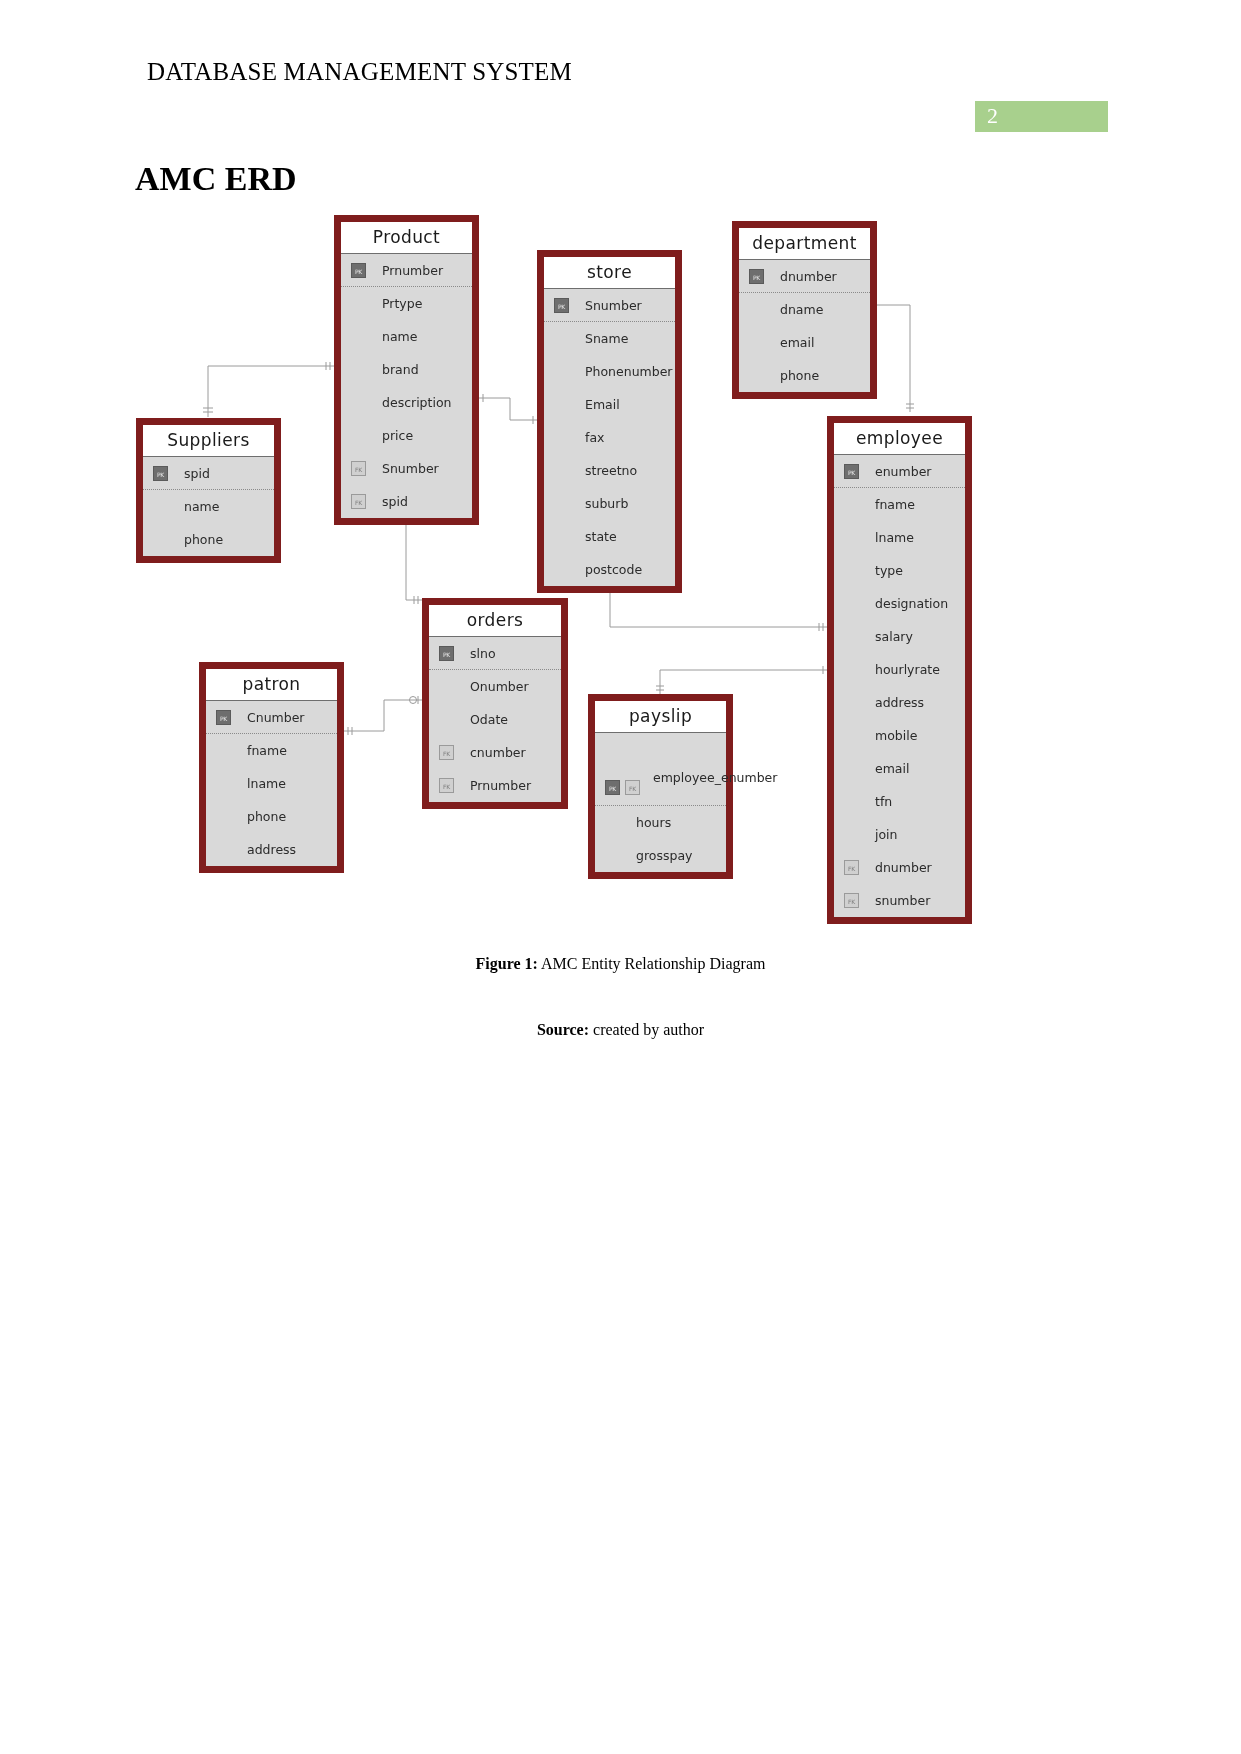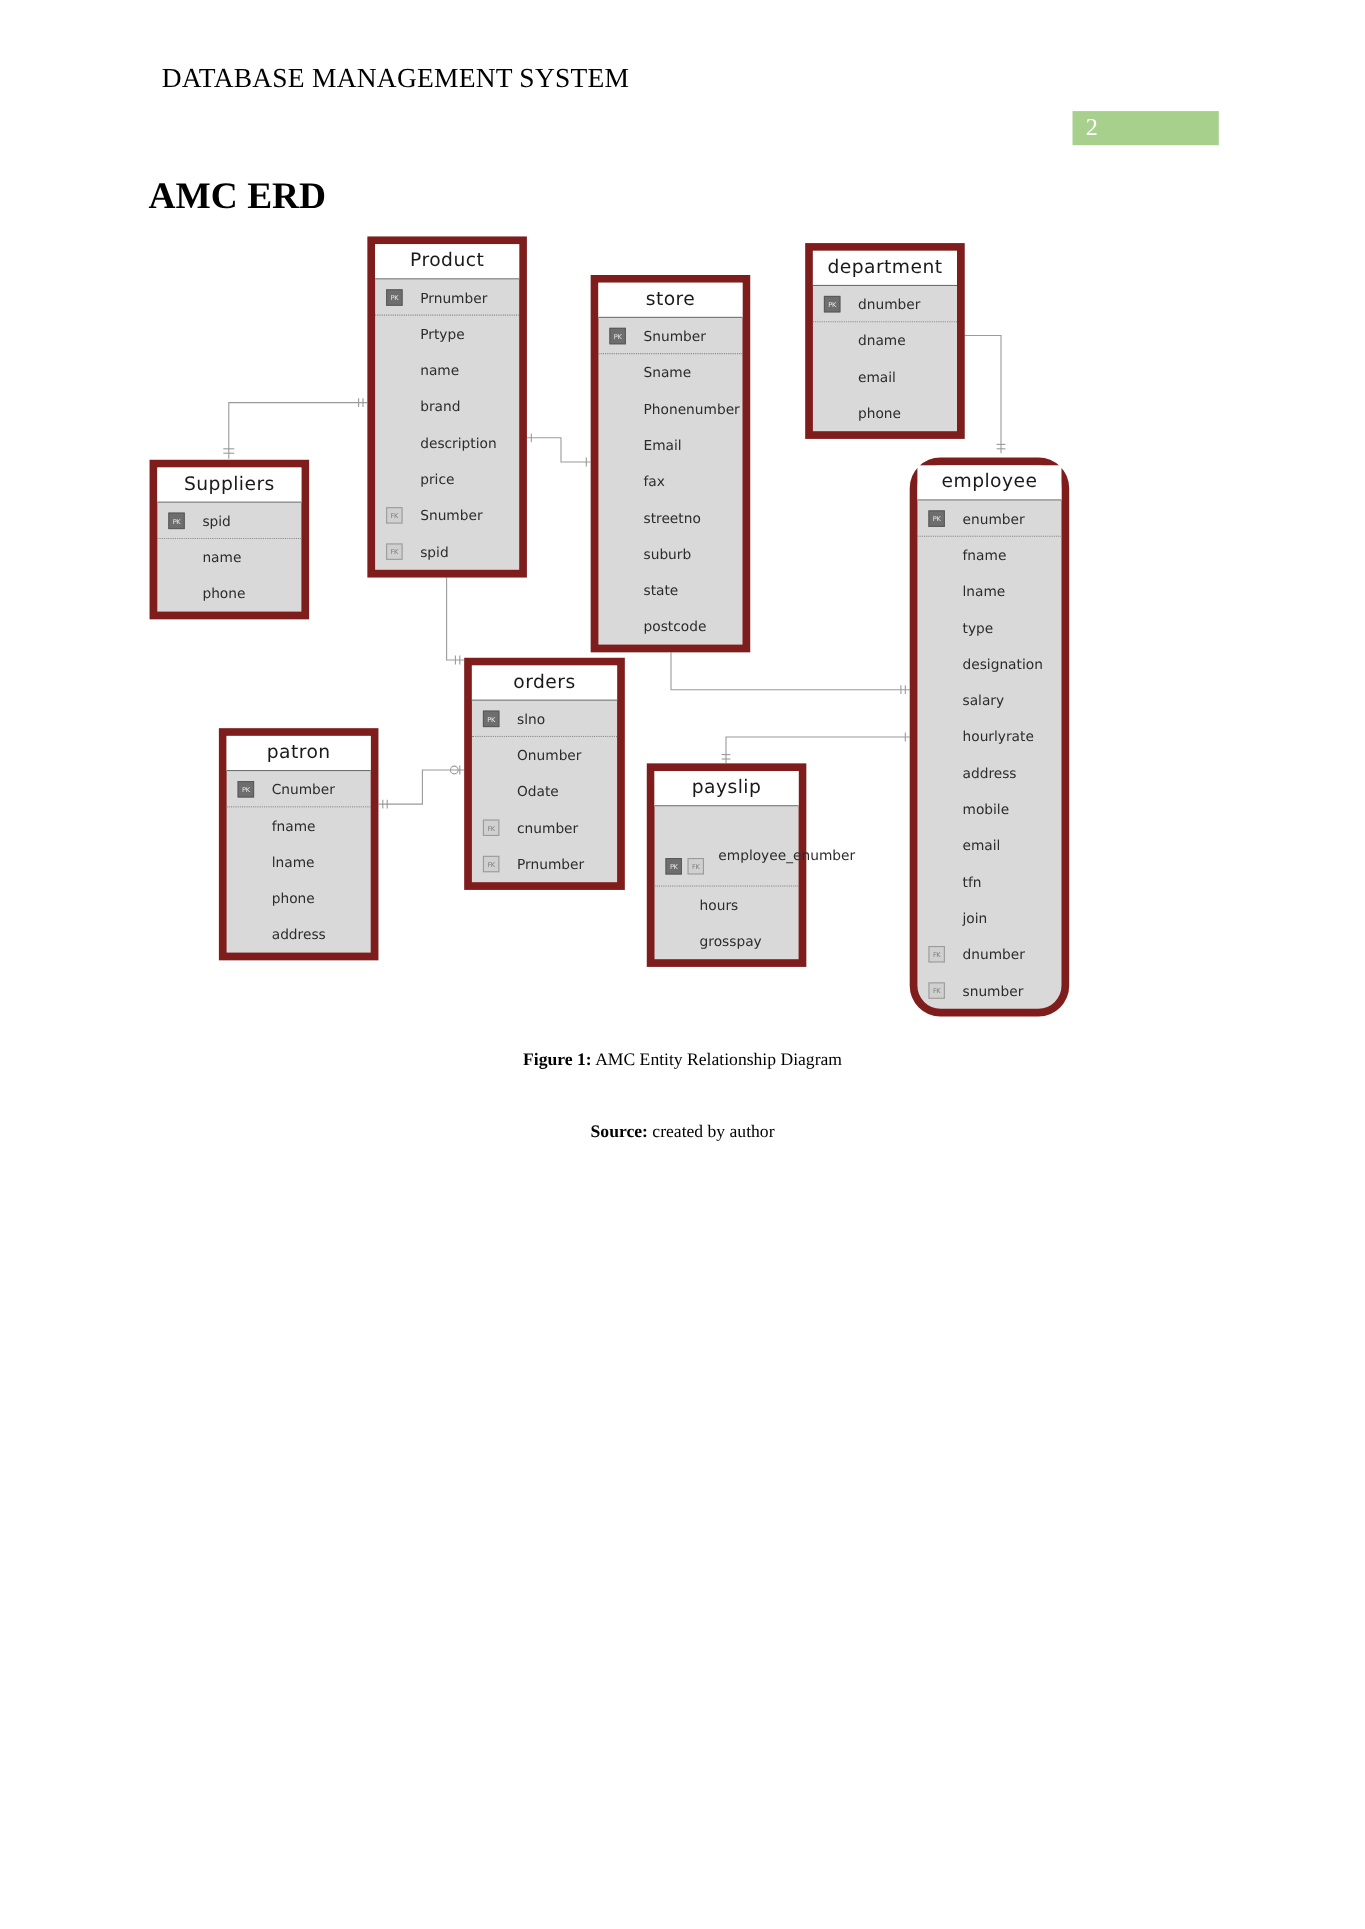--- a/index.html
+++ b/index.html
@@ -315,21 +315,21 @@
       </div>
       <div class="attr">
         <span>name</span>
       </div>
       <div class="attr">
         <span>phone</span>
       </div>
     </div>
   </div>
 
-  <div class="entity" id="entity-employee" style="left:827px; top:416px; width:145px;border-radius:28px;">
+  <div class="entity" id="entity-employee" style="left:827px; top:416px; width:145px;">
     <div class="entity-header">employee</div>
     <div class="entity-body">
       <div class="attr pk-sep">
         <span class="badge pk">PK</span>
         <span>enumber</span>
       </div>
       <div class="attr">
         <span>fname</span>
       </div>
       <div class="attr">

